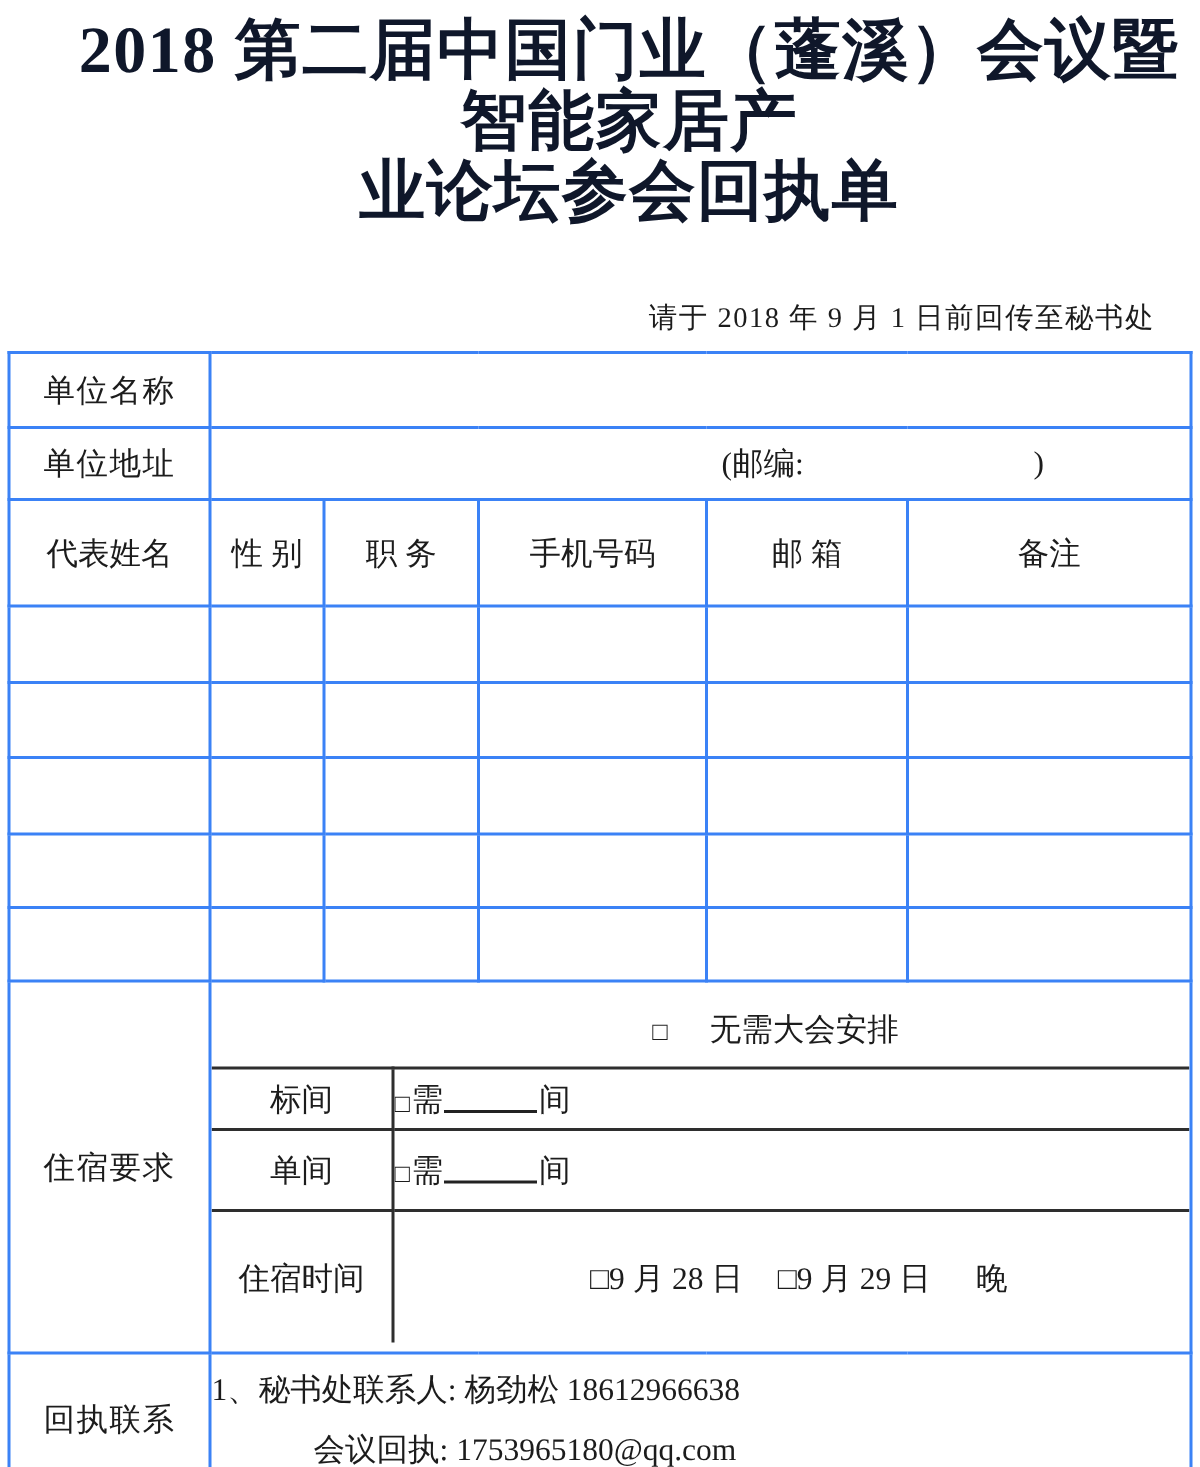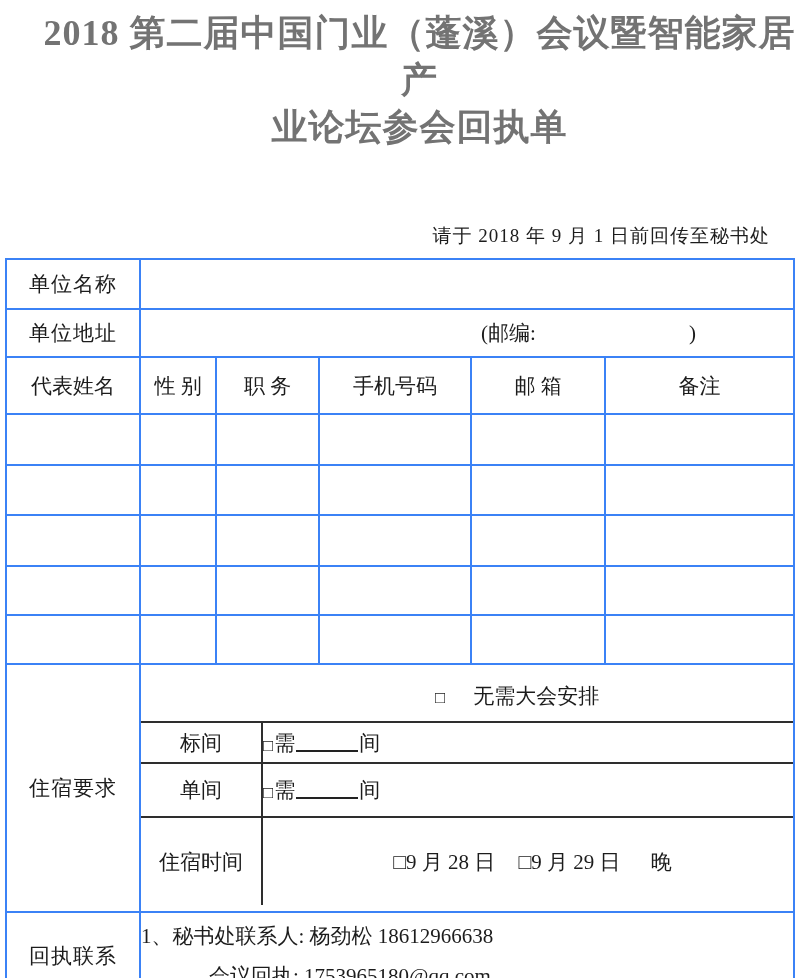--- a/index.html
+++ b/index.html
@@ -3,24 +3,24 @@
 <meta charset="utf-8">
 <style>
   html,body{margin:0;padding:0;}
   body{
     width:800px;height:978px;background:#ffffff;color:#161616;
     font-family:"Liberation Serif","DejaVu Serif",serif;
     position:relative;overflow:hidden;
   }
   .doc-title{
     padding-top:10px;text-align:center;font-weight:bold;
-    font-size:36px;line-height:47px;letter-spacing:1px;color:#737373;margin-left:39px;
+    font-size:44px;line-height:47px;letter-spacing:1px;color:#0f172a;margin-left:39px;
   }
   .note-line{
-    margin-top:72px;text-align:right;padding-right:30px;
+    margin-top:48px;text-align:right;padding-right:30px;
     font-size:19px;color:#1c1c1c;letter-spacing:1px;
   }
   table.form{
     border-collapse:collapse;table-layout:fixed;
     width:788px;margin:9px 0 0 5px;
   }
   table.form td{
     border:2px solid #3b82f6;font-size:21px;color:#1c1c1c;
     padding:0;vertical-align:middle;overflow:hidden;
   }
@@ -81,21 +81,21 @@
   </tr>
 
   <tr style="height:48px">
     <td class="label-cell">单位地址</td>
     <td colspan="5" class="addr-cell">
       <span class="postal-open">(邮编:</span>
       <span class="postal-close">)</span>
     </td>
   </tr>
 
-  <tr style="height:57px">
+  <tr style="height:71px">
     <td class="hdr">代表姓名</td>
     <td class="hdr">性 别</td>
     <td class="hdr">职 务</td>
     <td class="hdr">手机号码</td>
     <td class="hdr">邮 箱</td>
     <td class="hdr">备注</td>
   </tr>
 
   <tr style="height:51px">
     <td></td>

